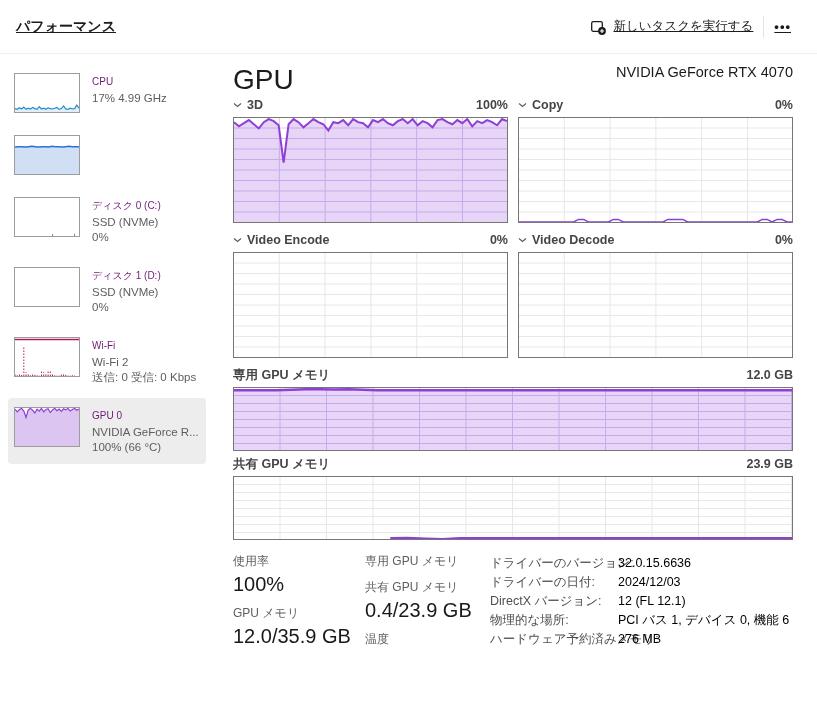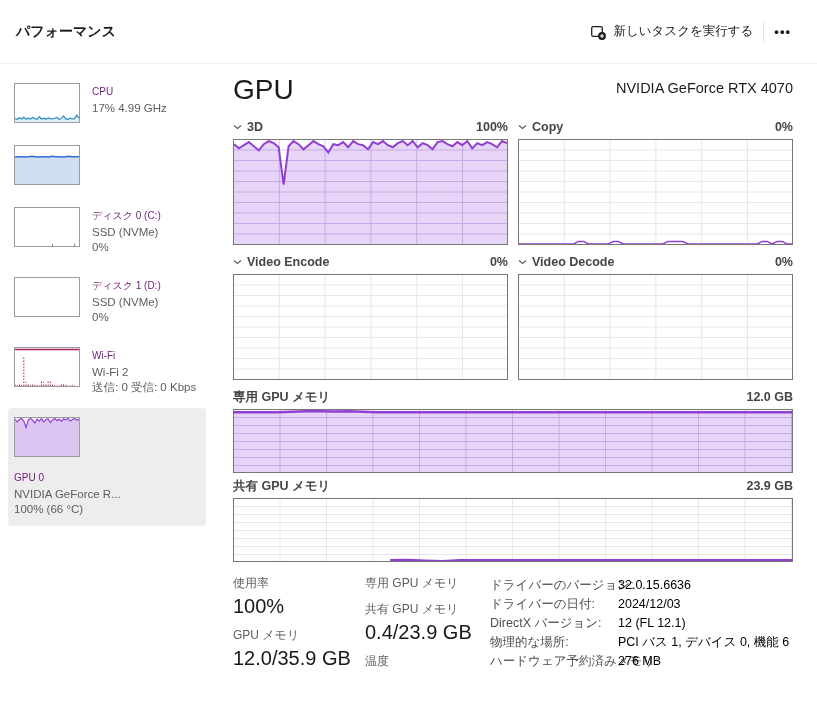--- a/index.html
+++ b/index.html
@@ -2,39 +2,39 @@
 <html><head>
 <meta charset="utf-8">
 <style>
   html,body{margin:0;padding:0;}
   body{
     width:817px;height:711px;overflow:hidden;background:#ffffff;
     font-family:"Liberation Sans","DejaVu Sans",sans-serif;
     color:#1b1b1b;-webkit-font-smoothing:antialiased;
   }
   
-  .topbar{height:64px;display:flex;align-items:center;padding:0 16px;border-bottom:1px solid #f0f0f0;box-sizing:border-box;}
+  .topbar{height:54px;display:flex;align-items:center;padding:0 16px;border-bottom:1px solid #f0f0f0;box-sizing:border-box;text-decoration:underline;}
   .topbar-title{font-size:14px;font-weight:700;}
   .topbar-right{margin-left:auto;display:flex;align-items:center;}
   .run-task-btn{display:flex;align-items:center;gap:8px;padding:6px 10px;border-radius:4px;cursor:pointer;font-size:12.5px;}
   .topbar-divider{width:1px;height:22px;background:#e3e3e3;}
   .more-btn{padding:4px 10px;border-radius:4px;font-size:13px;letter-spacing:1px;color:#1b1b1b;cursor:pointer;font-weight:700;}
   
   .content{display:flex;align-items:flex-start;}
   .sidebar{width:212px;box-sizing:border-box;padding:10px 6px 0 8px;display:flex;flex-direction:column;gap:4px;flex:none;}
   .side-item{display:flex;gap:12px;padding:9px 6px;border-radius:4px;cursor:pointer;}
-  .side-item.selected{background:#ededed;flex-direction:column;}
+  .side-item.selected{background:#ededed;}
   .mini-chart{width:66px;height:40px;border:1px solid #9c9c9c;box-sizing:border-box;background:#fff;flex:none;position:relative;overflow:hidden;}
   .mini-chart svg{position:absolute;inset:0;width:100%;height:100%;display:block;}
   .side-text{min-width:0;}
   .side-title{font-size:10px;color:#701a75;line-height:18px;white-space:nowrap;}
   .side-sub{font-size:11.5px;color:#5d5d5d;line-height:15px;white-space:nowrap;}
   
   .main{margin-left:21px;width:560px;flex:none;padding-top:10px;}
-  .main-titlerow{display:flex;align-items:center;justify-content:space-between;margin-bottom:12px;}
+  .main-titlerow{display:flex;align-items:flex-start;justify-content:space-between;margin-bottom:0;}
   .main-title{font-size:28px;font-weight:400;line-height:32px;}
   .device-name{font-size:14.5px;padding-bottom:4px;}
   .chart-head{display:flex;align-items:center;font-size:12.5px;color:#454545;height:18px;margin-bottom:3px;font-weight:bold;}
   .chart-head .chev{display:flex;align-items:center;margin-right:5px;cursor:pointer;}
   .chart-head .val{margin-left:auto;}
   .chart-box{position:relative;border:1px solid #767676;box-sizing:border-box;background:#fff;overflow:hidden;
     background-image:
       linear-gradient(to right, transparent calc(100% - 1px), var(--grid,#e7e7e7) 0),
       linear-gradient(to bottom, transparent calc(100% - 1px), var(--grid,#e7e7e7) 0);
     background-size:45.8px 10.5px;}

